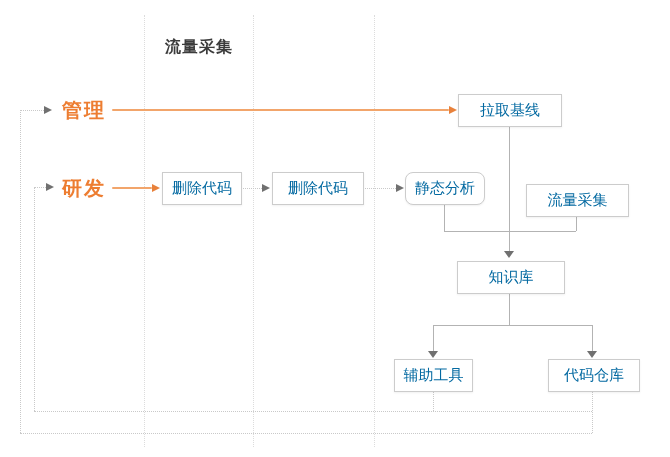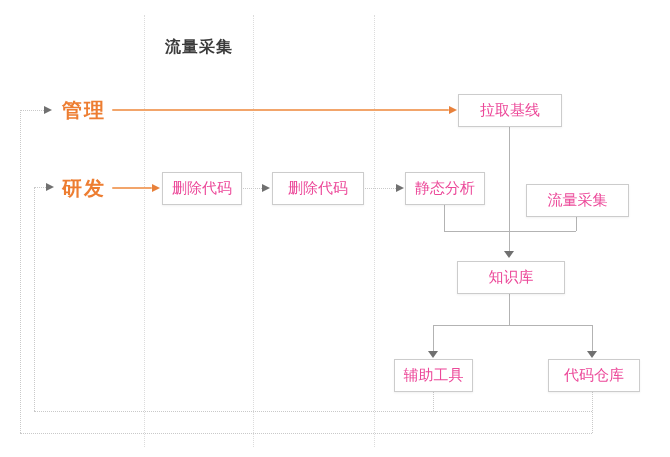--- a/index.html
+++ b/index.html
@@ -8,21 +8,21 @@
 
   
   .vsep{position:absolute;width:0;border-left:1px dotted #dcdcdc;}
 
   
   .col-header{position:absolute;font-size:16px;font-weight:bold;color:#3c3c3c;text-align:center;letter-spacing:1px;white-space:nowrap;}
   .actor{position:absolute;font-size:20px;font-weight:bold;color:#ed7d31;letter-spacing:2px;line-height:22px;white-space:nowrap;}
 
   
   .node{position:absolute;background:#ffffff;border:1px solid #cccccc;box-shadow:0 1px 2px rgba(0,0,0,0.06);
-        display:flex;align-items:center;justify-content:center;font-size:15px;color:#ec4899;white-space:nowrap;}
+        display:flex;align-items:center;justify-content:center;font-size:15px;color:#0369a1;white-space:nowrap;}
 
   
   .hline{position:absolute;height:0;border-top:1px solid #b3b3b3;}
   .vline{position:absolute;width:0;border-left:1px solid #b3b3b3;}
   .hdot {position:absolute;height:0;border-top:1px dotted #c9c9c9;}
   .vdot {position:absolute;width:0;border-left:1px dotted #c9c9c9;}
   .hline-o{position:absolute;height:2px;background:#f2a56b;border-radius:1px;}
 
   
   .arr-r{position:absolute;width:0;height:0;border-top:4px solid transparent;border-bottom:4px solid transparent;border-left:8px solid #707070;}
@@ -77,19 +77,19 @@
   <div class="hdot" style="left:20px;top:110px;width:24px;"></div>
   <div class="arr-r" style="left:44px;top:106px;"></div>
 
   <div class="vdot" style="left:34px;top:187px;height:224px;"></div>
   <div class="hdot" style="left:34px;top:187px;width:12px;"></div>
   <div class="arr-r" style="left:46px;top:183px;"></div>
 
   <div class="node" style="left:458px;top:94px;width:102px;height:31px;">拉取基线</div>
   <div class="node" style="left:162px;top:172px;width:78px;height:31px;">删除代码</div>
   <div class="node" style="left:272px;top:172px;width:90px;height:31px;">删除代码</div>
-  <div class="node" style="left:405px;top:172px;width:78px;height:31px;">静态分析</div>
+  <div class="node" style="left:405px;top:172px;width:78px;height:31px;border-radius:8px;">静态分析</div>
   <div class="node" style="left:526px;top:184px;width:101px;height:31px;">流量采集</div>
   <div class="node" style="left:457px;top:261px;width:106px;height:31px;">知识库</div>
   <div class="node" style="left:394px;top:359px;width:77px;height:31px;">辅助工具</div>
   <div class="node" style="left:548px;top:359px;width:90px;height:31px;">代码仓库</div>
 
 </div>
 
 </body></html>

